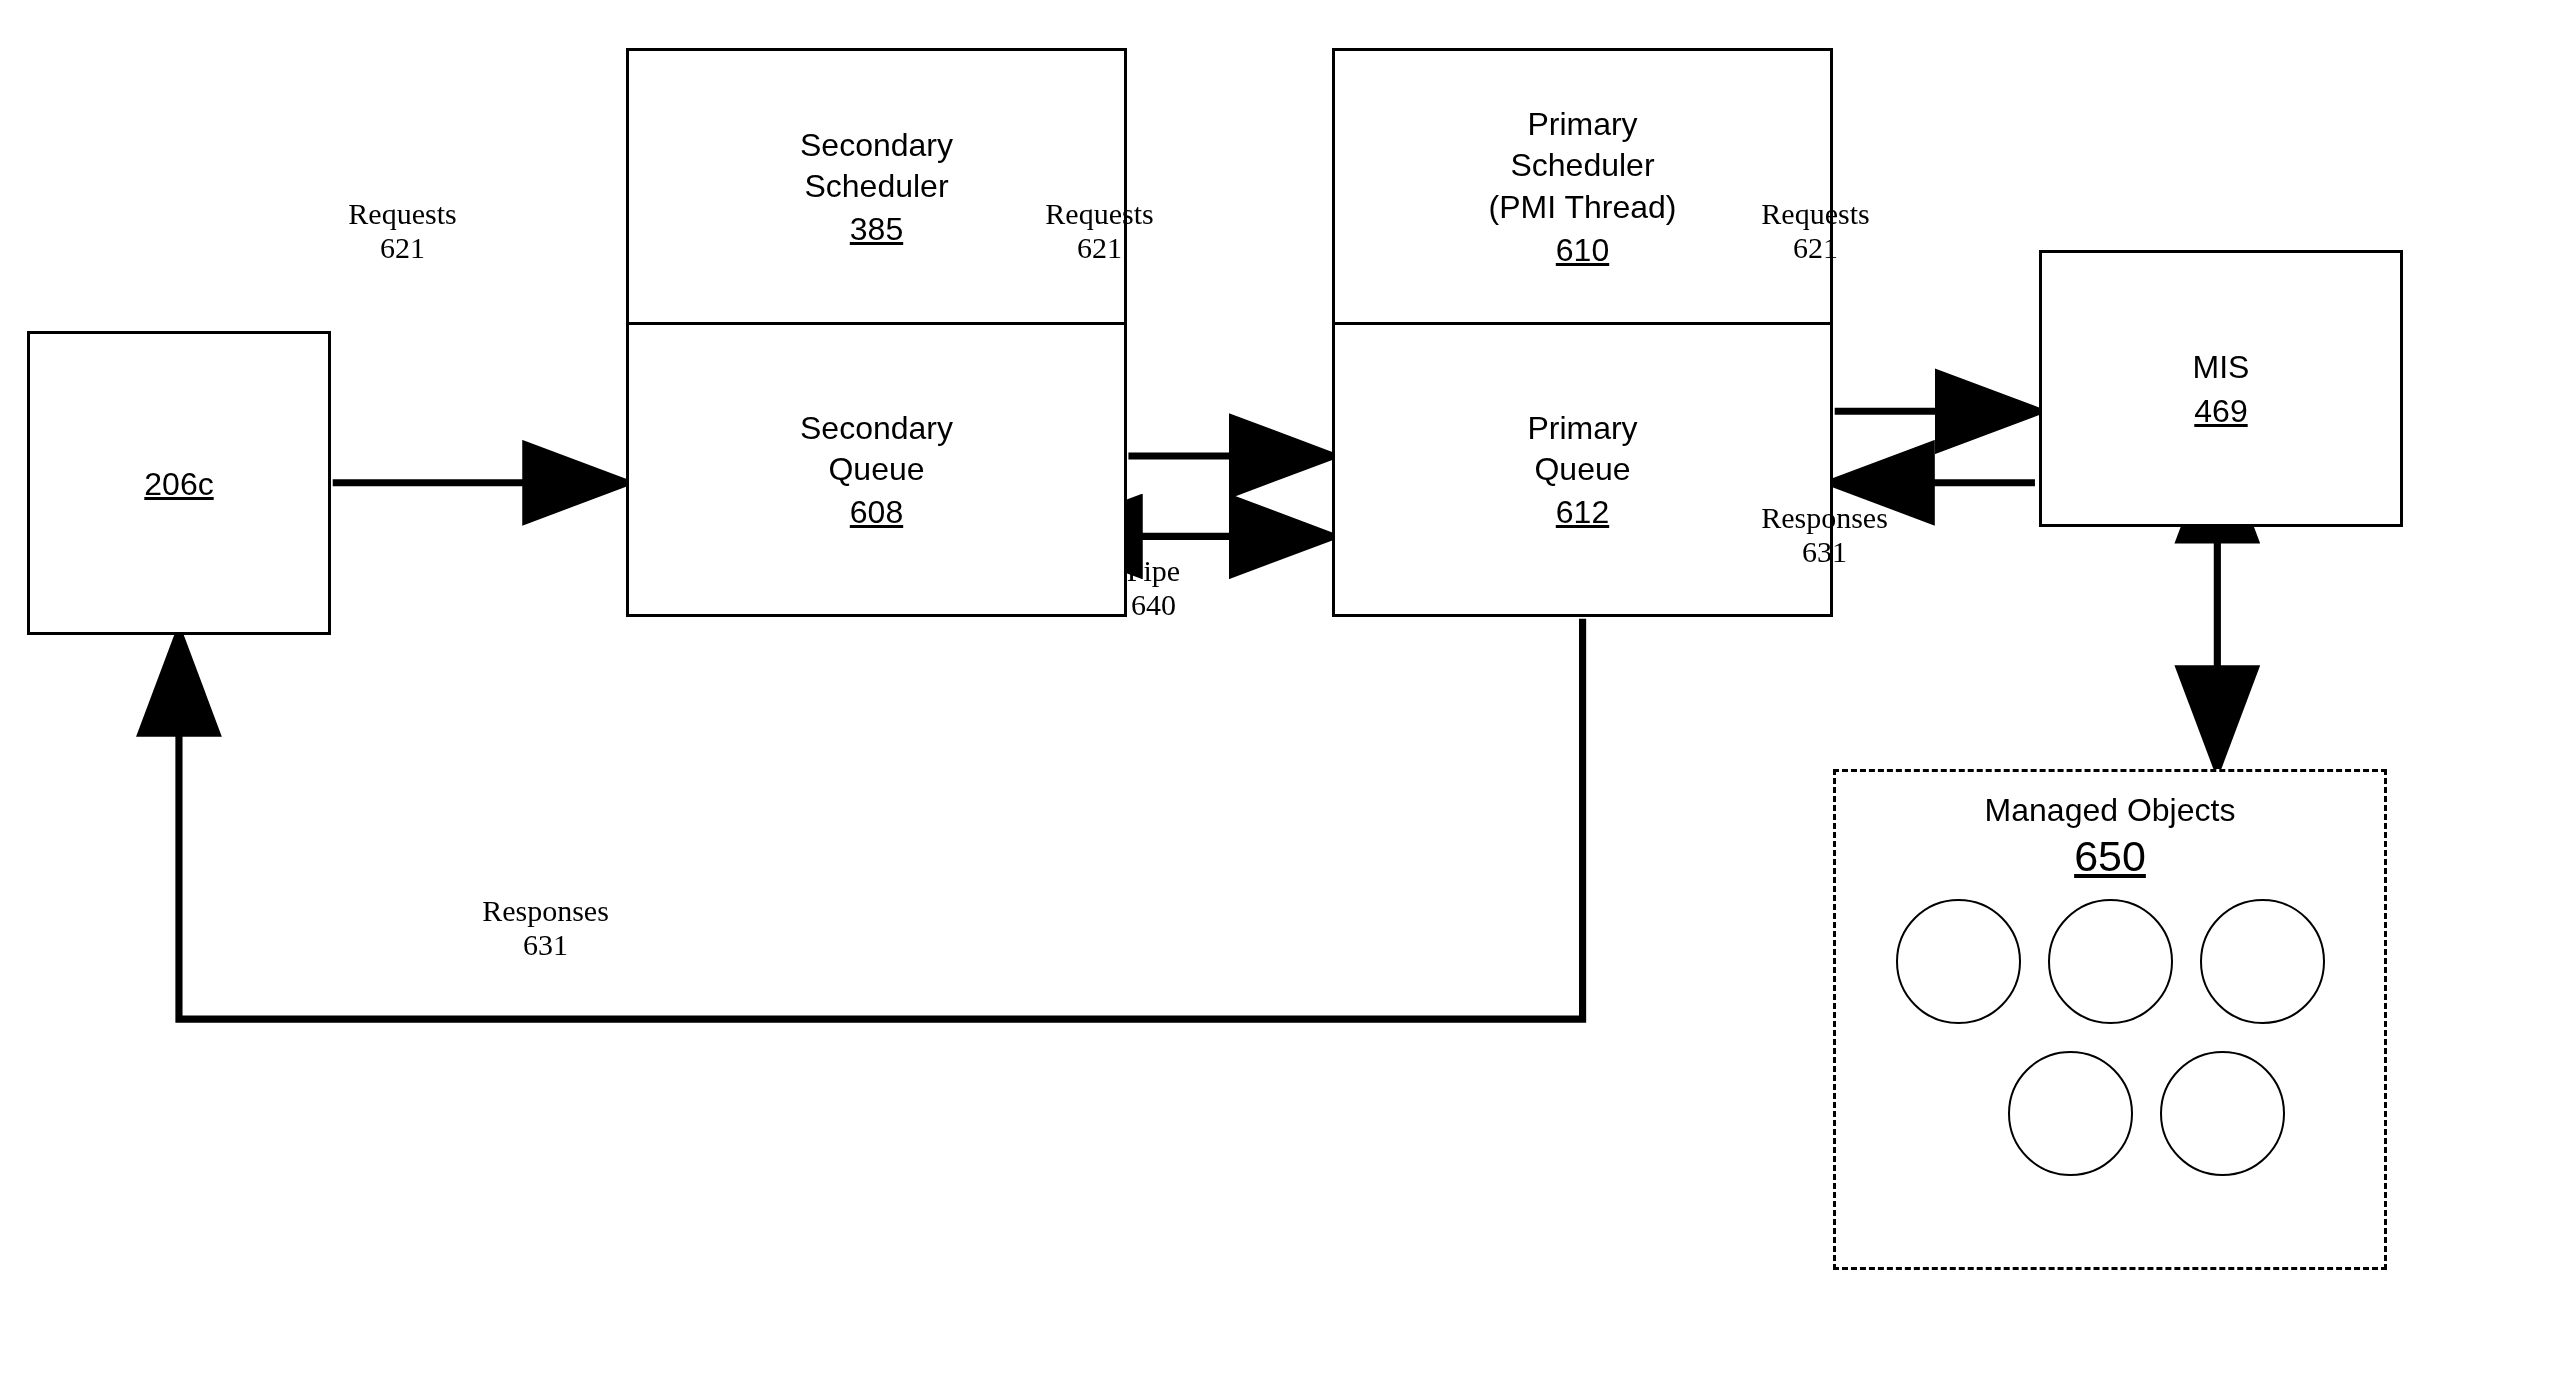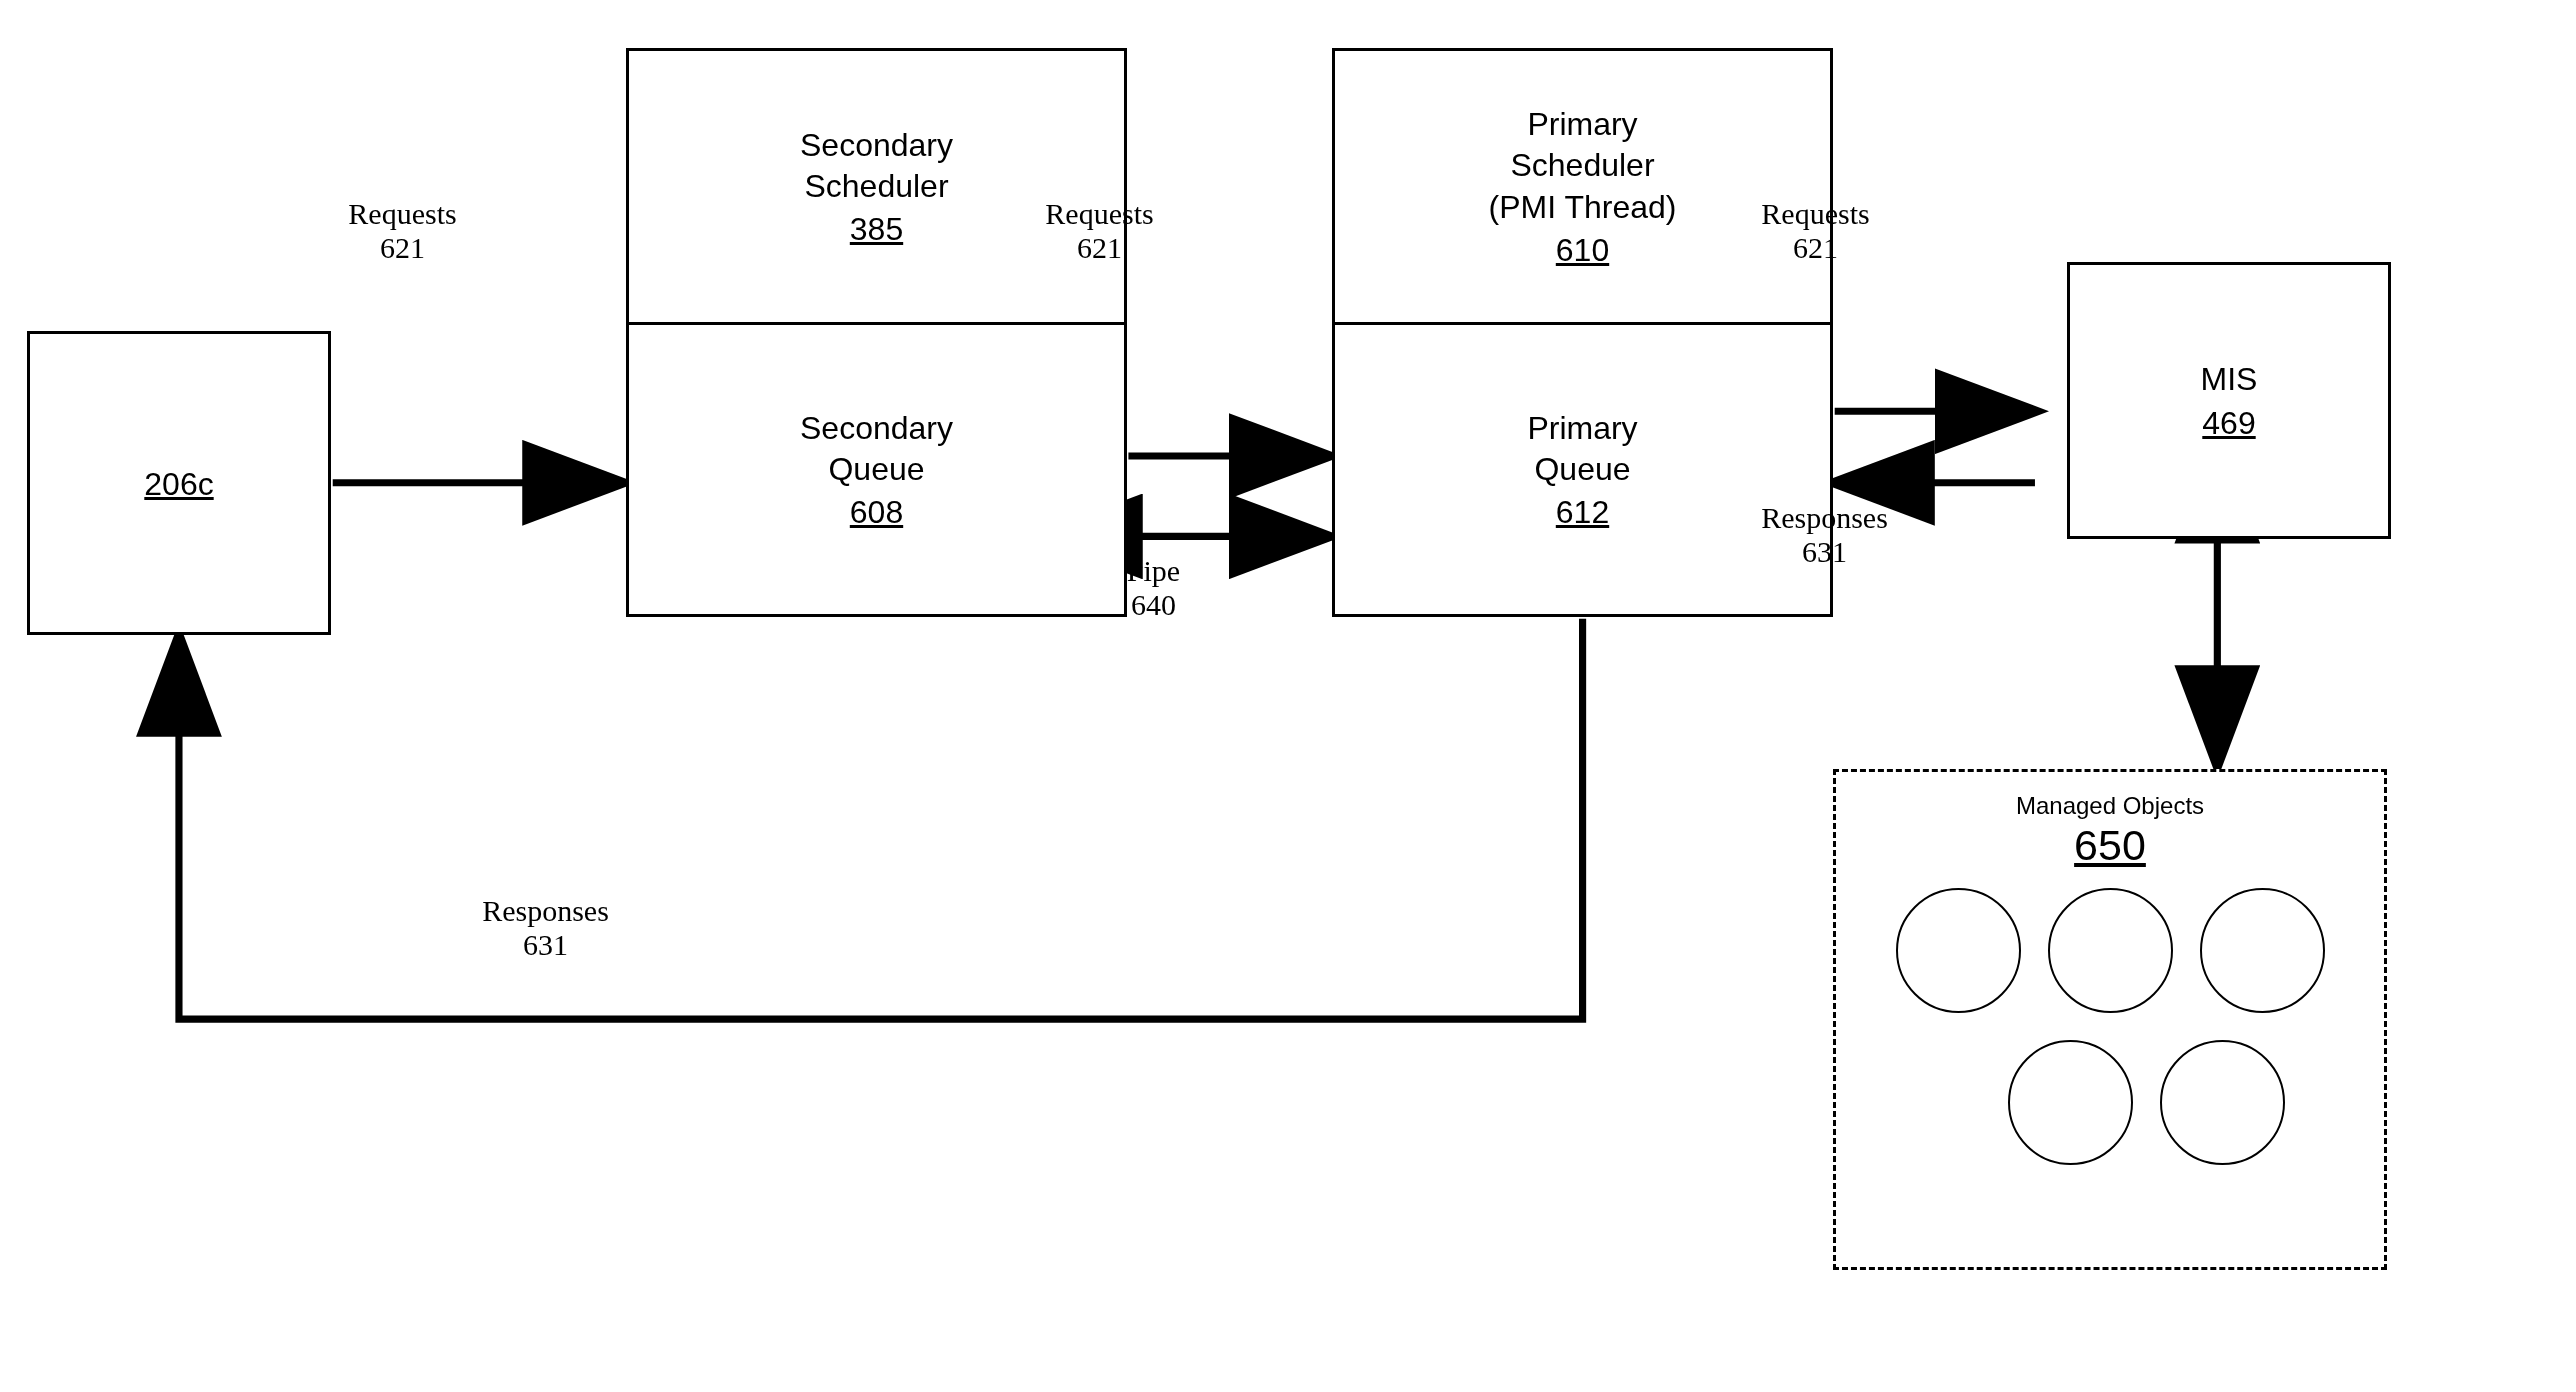--- a/index.html
+++ b/index.html
@@ -133,28 +133,28 @@
   <div class="box" style="left:1332px; top:48px; width:501px; height:277px;">
     <span class="box-title">Primary<br>Scheduler<br>(PMI Thread)</span>
     <span class="box-number">610</span>
   </div>
 
   <div class="box" style="left:1332px; top:322px; width:501px; height:295px;">
     <span class="box-title">Primary<br>Queue</span>
     <span class="box-number">612</span>
   </div>
 
-  <div class="box" style="left:2039px; top:262px; width:324px; height:277px;margin-left:28px;">
+  <div class="box" style="left:2039px; top:250px; width:364px; height:277px;">
     <span class="box-title">MIS</span>
     <span class="box-number">469</span>
   </div>
 
   <div class="box-dashed" style="left:1833px; top:769px; width:554px; height:501px;">
     <div style="text-align:center; margin-bottom:18px;">
-      <span class="box-title" style="font-size:24px;">Managed Objects</span><br>
+      <span class="box-title" style="font-size:32px;">Managed Objects</span><br>
       <span class="box-number" style="font-size:43px;">650</span>
     </div>
 
     <div style="display:flex; gap:27px; margin-bottom:27px; justify-content:center;">
       <div class="circle-obj" style="width:125px;height:125px;position:relative;border:2.7px solid #000;border-radius:50%;"></div>
       <div class="circle-obj" style="width:125px;height:125px;position:relative;border:2.7px solid #000;border-radius:50%;"></div>
       <div class="circle-obj" style="width:125px;height:125px;position:relative;border:2.7px solid #000;border-radius:50%;"></div>
     </div>
 
     <div style="display:flex; gap:27px; justify-content:center; margin-left:72px;">

